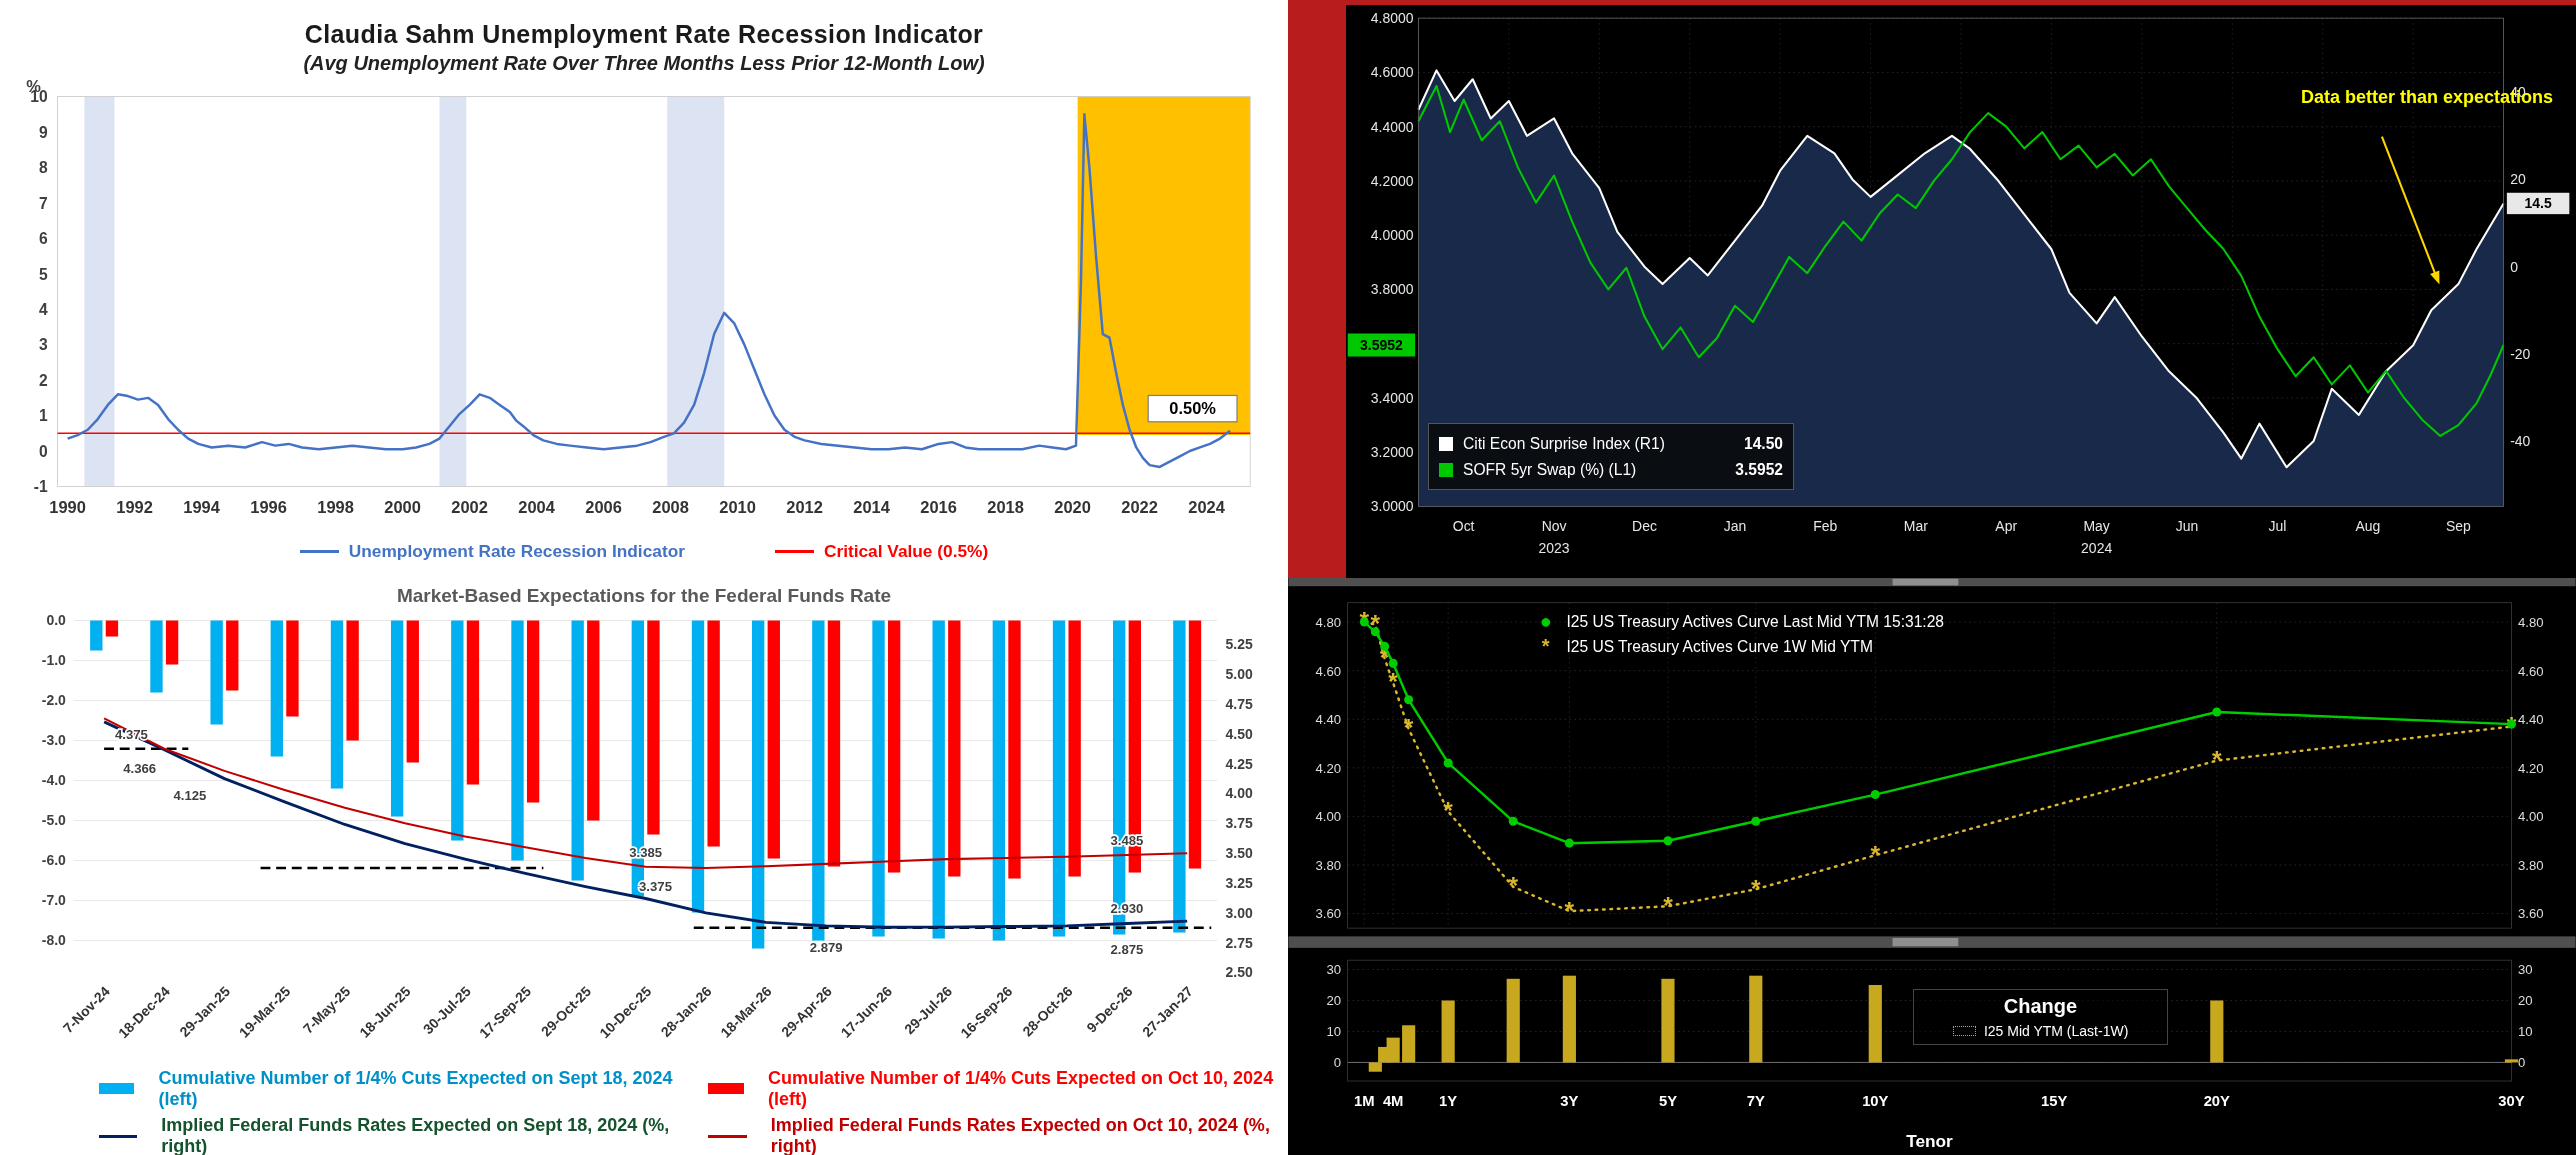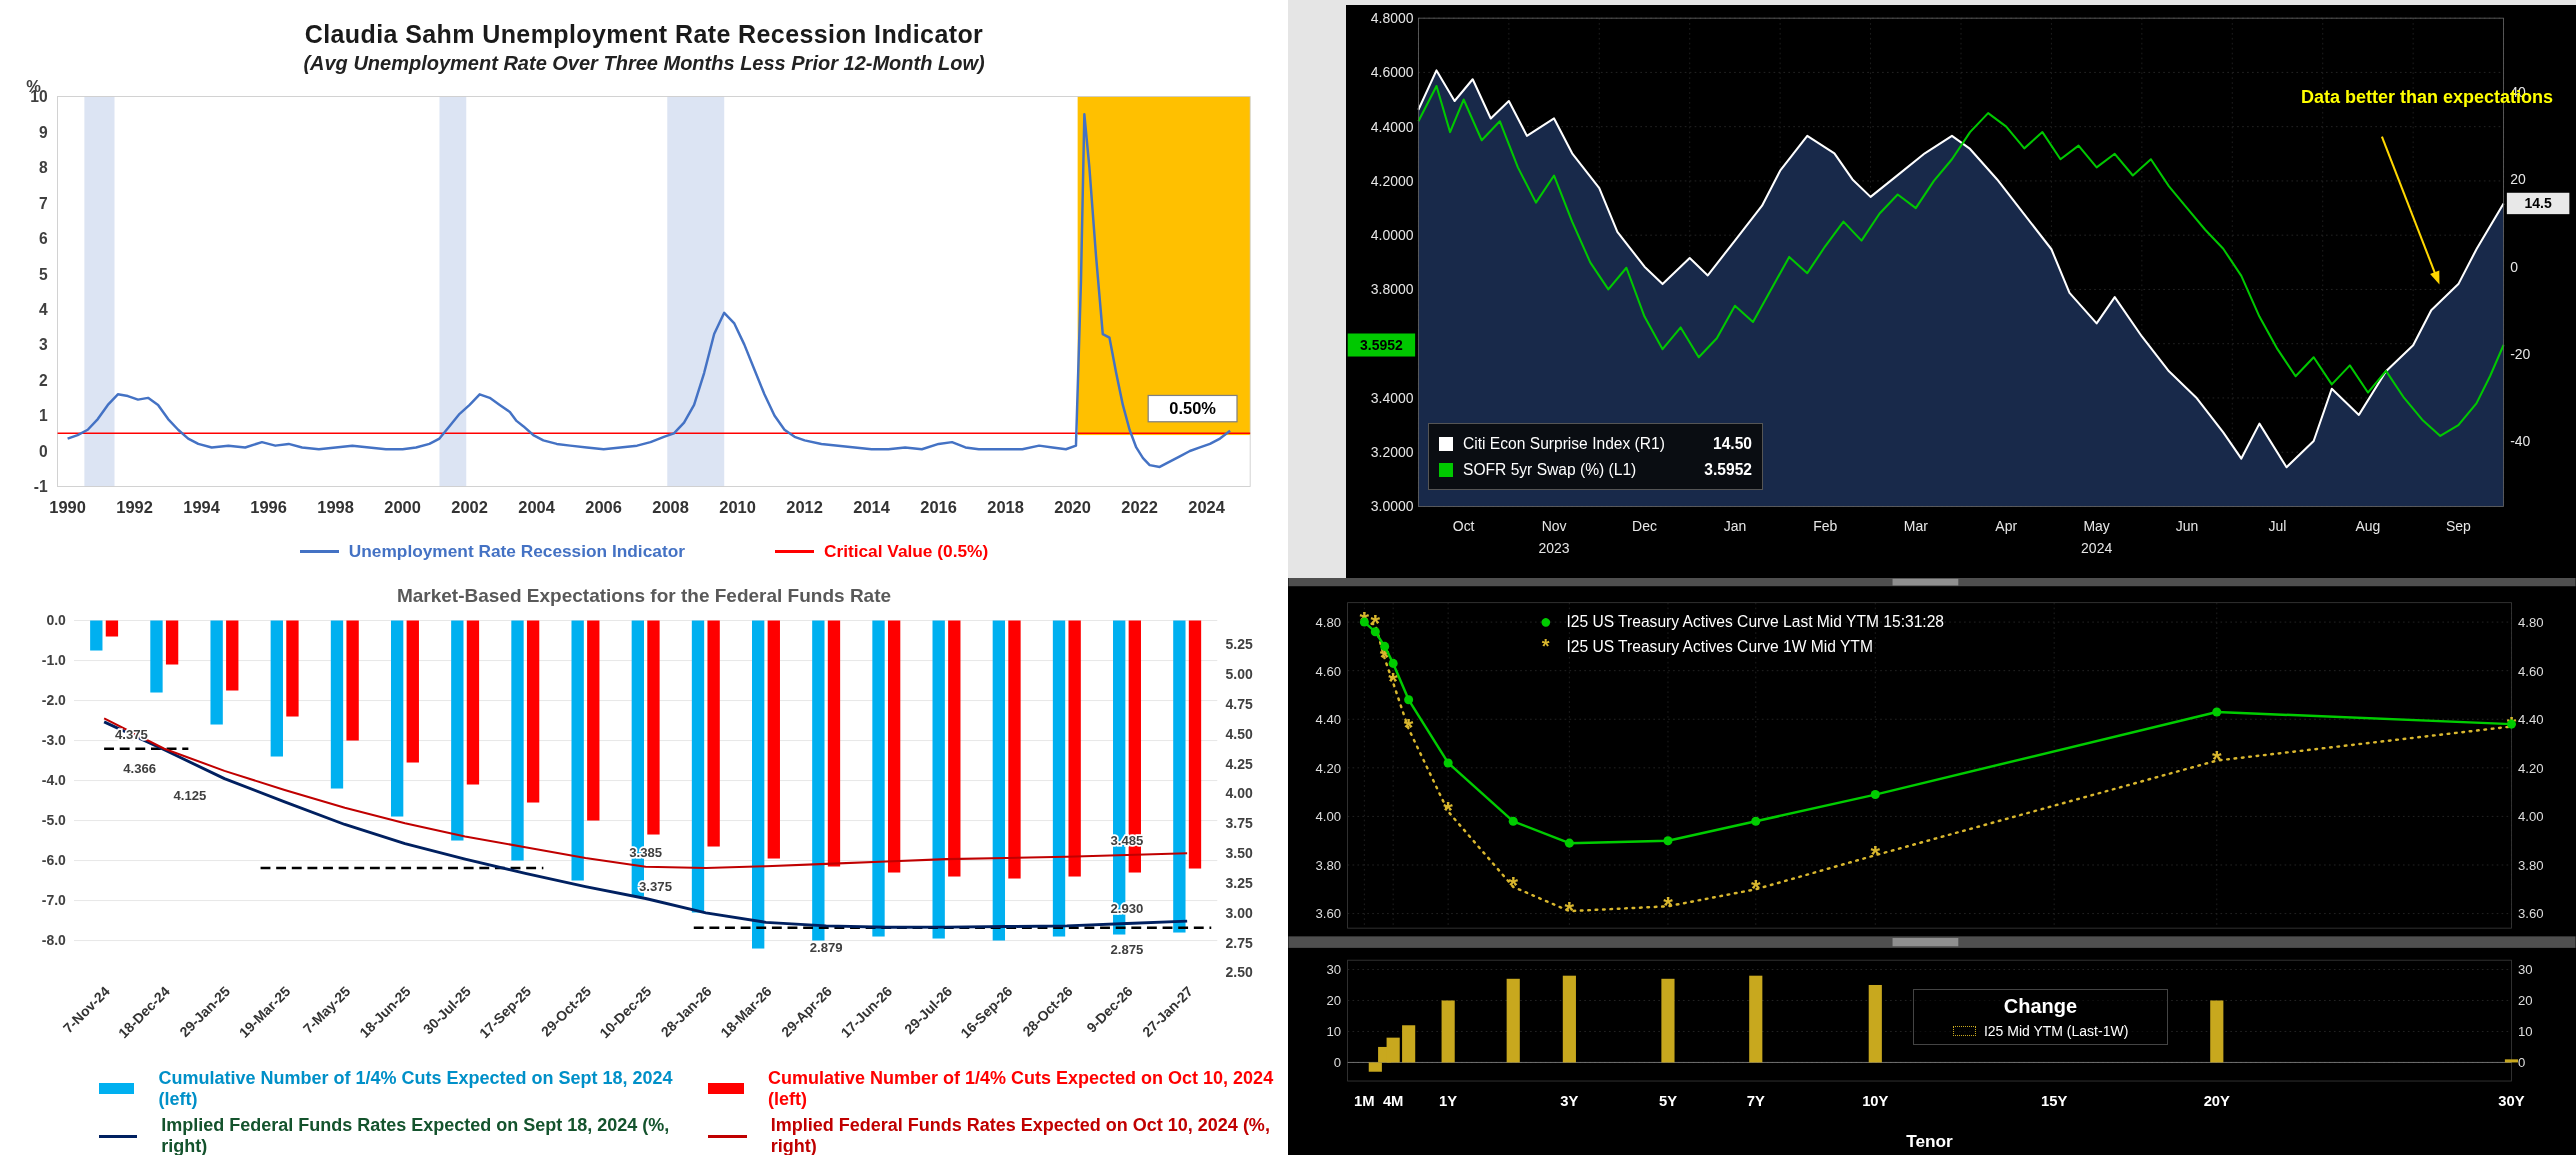--- a/index.html
+++ b/index.html
@@ -12,23 +12,23 @@
   .sahm-title{text-align:center;font-size:25px;font-weight:bold;color:#1a1a1a;letter-spacing:0.4px}
   .sahm-subtitle{text-align:center;font-size:20px;font-weight:bold;font-style:italic;color:#222;margin-top:3.3px}
   .sahm-legend{display:flex;justify-content:center;align-items:center;gap:90px;margin-top:1.6px}
   .lg-item{display:inline-flex;align-items:center;gap:10px;font-size:17.3px;font-weight:bold}
   .sw{display:inline-block}
   .sw-line{width:39px;height:3.3px}
   .sw-bar{width:36px;height:11.5px}
   .sw-dash{width:36px;height:0;border-top:2.5px dashed #000}
 
   
-  .p-citi{background:#e5e5e5;padding:5px 0 16px 58px}
+  .p-citi{background:#b91c1c;padding:5px 0 16px 58px}
   .p-citi .bb{position:relative;width:1230px;height:573px;background:#000}
-  .bb-legend{position:absolute;left:82px;top:418px;width:335px;background:rgba(8,8,8,.85);border:0.8px solid #555;padding:6.6px 10px}
+  .bb-legend{position:absolute;left:82px;top:418px;width:366px;background:rgba(8,8,8,.85);border:0.8px solid #555;padding:6.6px 10px}
   .bb-lrow{display:flex;align-items:center;height:26px}
   .bb-sq{width:14px;height:14px;margin-right:10px;flex:none}
   .bb-lbl{flex:1;color:#fff;font-size:15.6px}
   .bb-val{color:#fff;font-size:15.6px;font-weight:bold}
   .bb-anno{position:absolute;right:23px;top:82px;color:#ff0;font-size:18px;font-weight:bold}
 
   
   .p-fed{background:#fff}
   .fed-title{text-align:center;font-size:19px;font-weight:bold;color:#595959;padding-top:6.6px;height:31px}
   .fed-legend{display:grid;grid-template-columns:609px 609px;row-gap:5.8px;padding:1.6px 0 0 99px}

